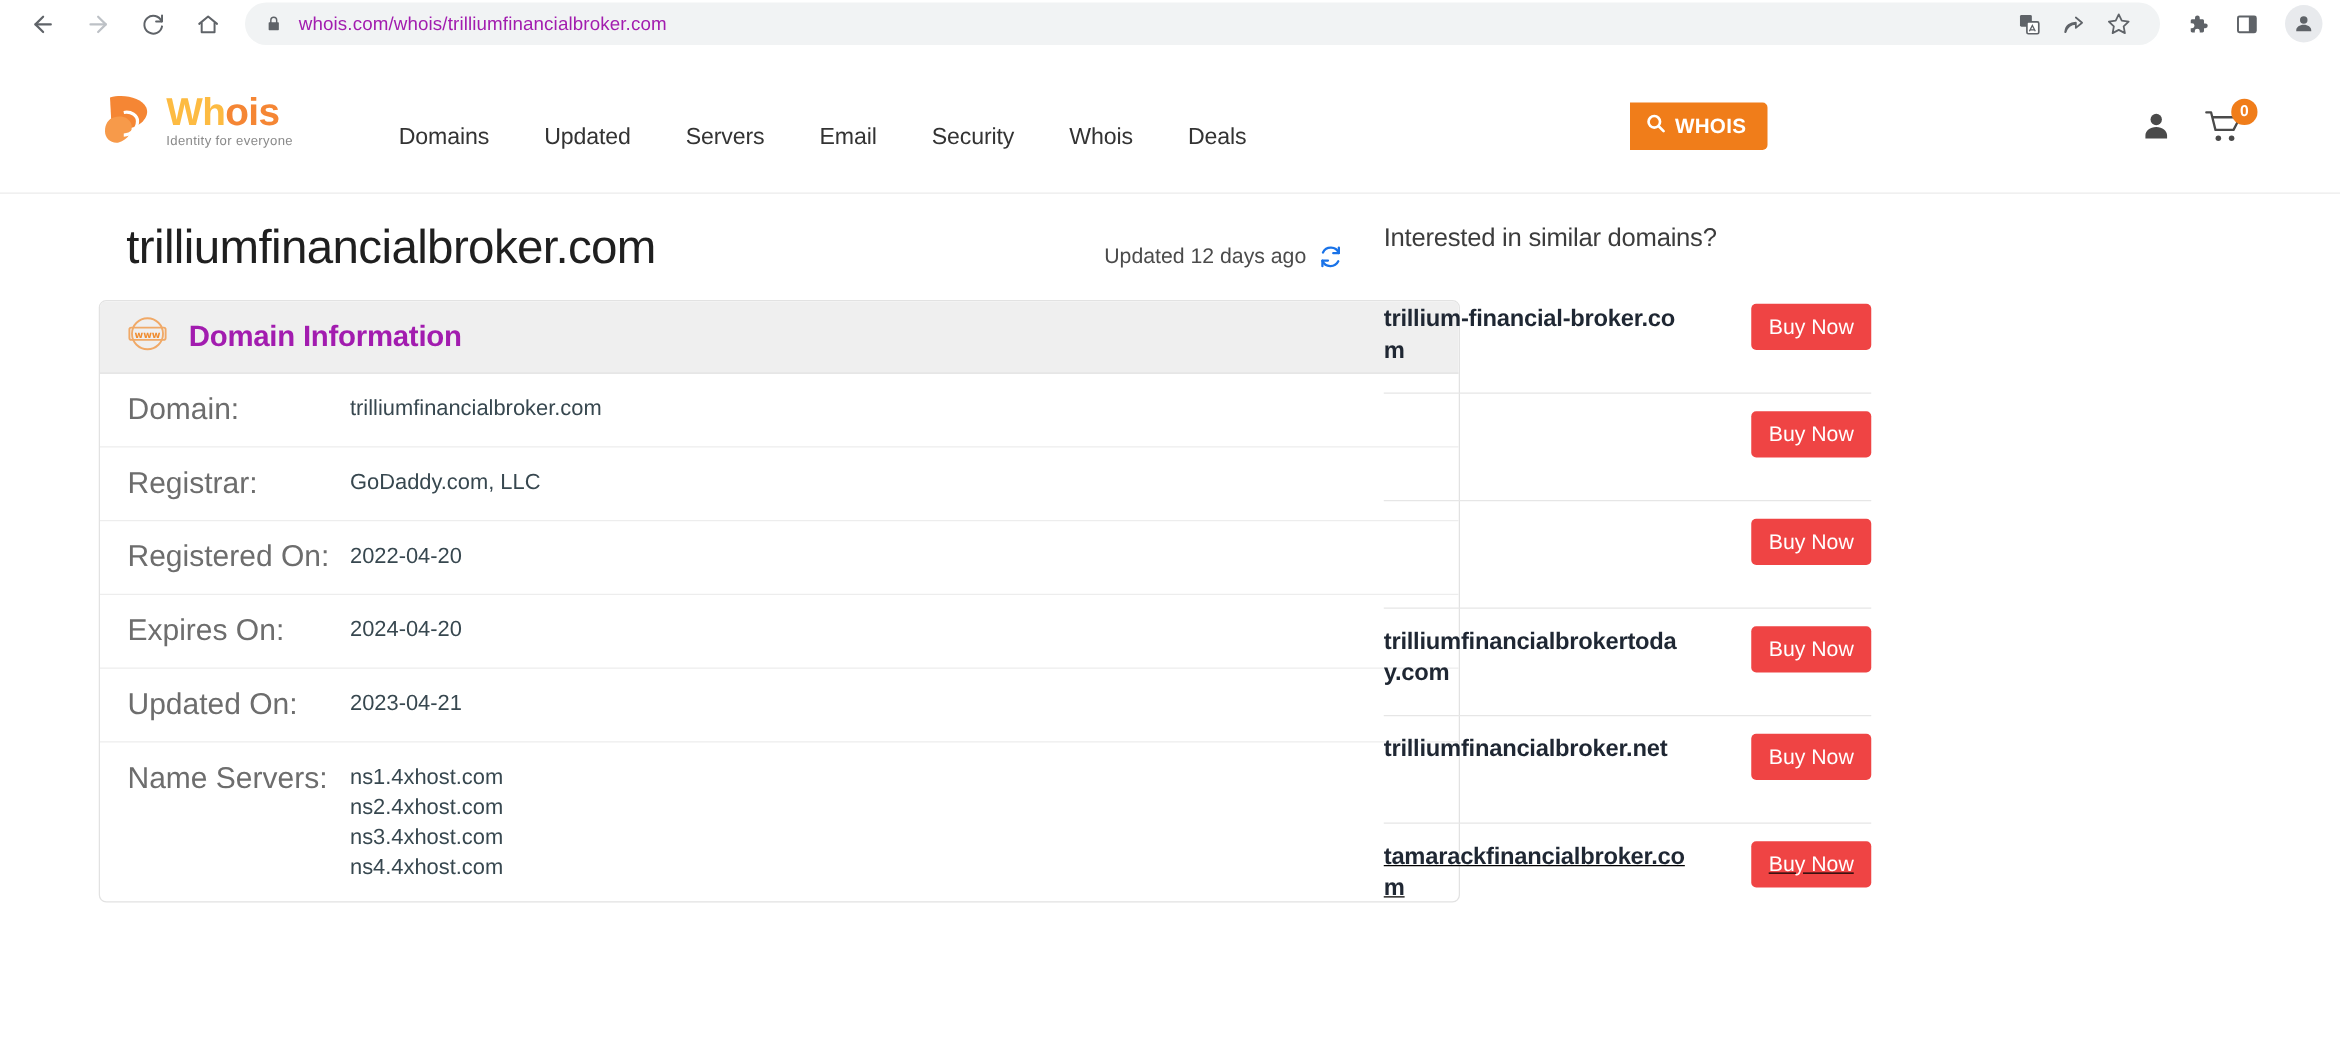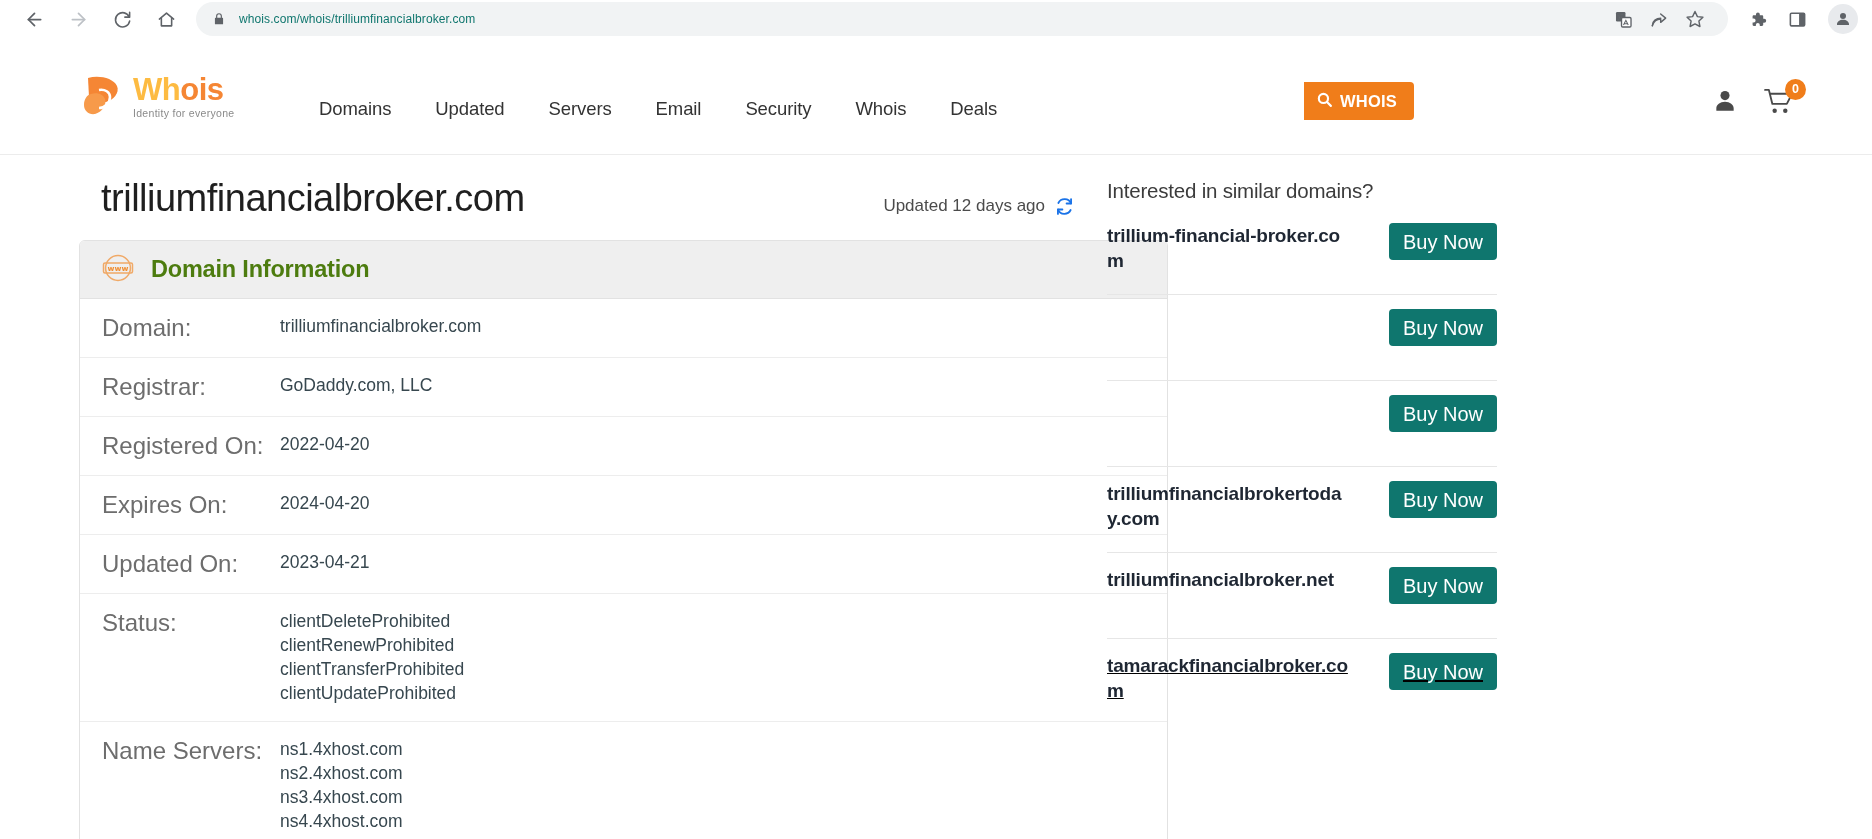--- a/index.html
+++ b/index.html
@@ -36,22 +36,22 @@
     margin-right: 8px;
     background: #f1f3f4;
     border-radius: 17px;
     display: flex;
     align-items: center;
     padding: 0 16px;
     max-width: 1566px;
   }
   .lock-icon { margin-right: 13px; color: #5f6368; display:flex; }
   .omnibox-url {
-    font-size: 12px;
-    color: #0f766e;
+    font-size: 15px;
+    color: #a21caf;
     letter-spacing: 0.1px;
     white-space: nowrap;
   }
   .omnibox-actions {
     display: flex; align-items: center; gap: 2px;
     margin-left: auto;
     padding-left: 10px;
   }
   .omni-icon, .chrome-icon {
     width: 34px; height: 34px;
@@ -203,21 +203,21 @@
     border-bottom: 1px solid #e2e2e2;
     height: 58px;
     display: flex;
     align-items: center;
     padding-left: 22px;
     gap: 17px;
   }
   .www-icon { flex-shrink: 0; }
   .card-title {
     font-size: 23.5px;
-    color: #4d7c0f;
+    color: #a21caf;
     font-weight: bold;
     letter-spacing: -0.2px;
   }
 
   .info-rows { padding: 0 0 0 0; }
   .info-row {
     display: flex;
     border-bottom: 1px solid #ededed;
     padding: 15px 0 15px 22px;
   }
@@ -237,21 +237,21 @@
 
   
   .sidebar {
     margin-left: 28px;
     width: 390px;
     padding-top: 2px;
   }
   .sidebar-title {
     font-size: 20.5px;
     color: #3c3c3c;
-    margin-bottom: 6px;
+    margin-bottom: 26px;
     letter-spacing: -0.2px;
   }
   .similar-item {
     display: flex;
     align-items: flex-start;
     padding: 14px 0 16px 0;
     border-bottom: 1px solid #e6e6e6;
     min-height: 86px;
   }
   .similar-item:last-child { border-bottom: none; text-decoration: underline; }
@@ -259,25 +259,25 @@
     font-size: 19px;
     font-weight: bold;
     color: #1f2733;
     line-height: 1.33;
     width: 244px;
     word-break: break-all;
     letter-spacing: -0.2px;
   }
   .buy-btn {
     margin-left: auto;
-    background: #0f766e;
+    background: #ef4444;
     color: #ffffff;
     border: none;
     border-radius: 4px;
-    font-size: 20px;
+    font-size: 17px;
     padding: 8px 14px;
     font-family: "Liberation Sans", sans-serif;
     white-space: nowrap;
     height: 37px;
     flex-shrink: 0;
   }
 </style>
 </head>
 <body>
 
@@ -469,29 +469,20 @@
               <div>2024-04-20</div>
             </div>
         </div>
         <div class="info-row">
           <div class="info-label">Updated On:</div>
           <div class="info-value">
               <div>2023-04-21</div>
             </div>
         </div>
         <div class="info-row">
-          <div class="info-label">Status:</div>
-          <div class="info-value">
-            <div>clientDeleteProhibited</div>
-            <div>clientRenewProhibited</div>
-            <div>clientTransferProhibited</div>
-            <div>clientUpdateProhibited</div>
-          </div>
-        </div>
-        <div class="info-row">
           <div class="info-label">Name Servers:</div>
           <div class="info-value">
             <div>ns1.4xhost.com</div>
             <div>ns2.4xhost.com</div>
             <div>ns3.4xhost.com</div>
             <div>ns4.4xhost.com</div>
           </div>
         </div>
       </div>
     </section>

